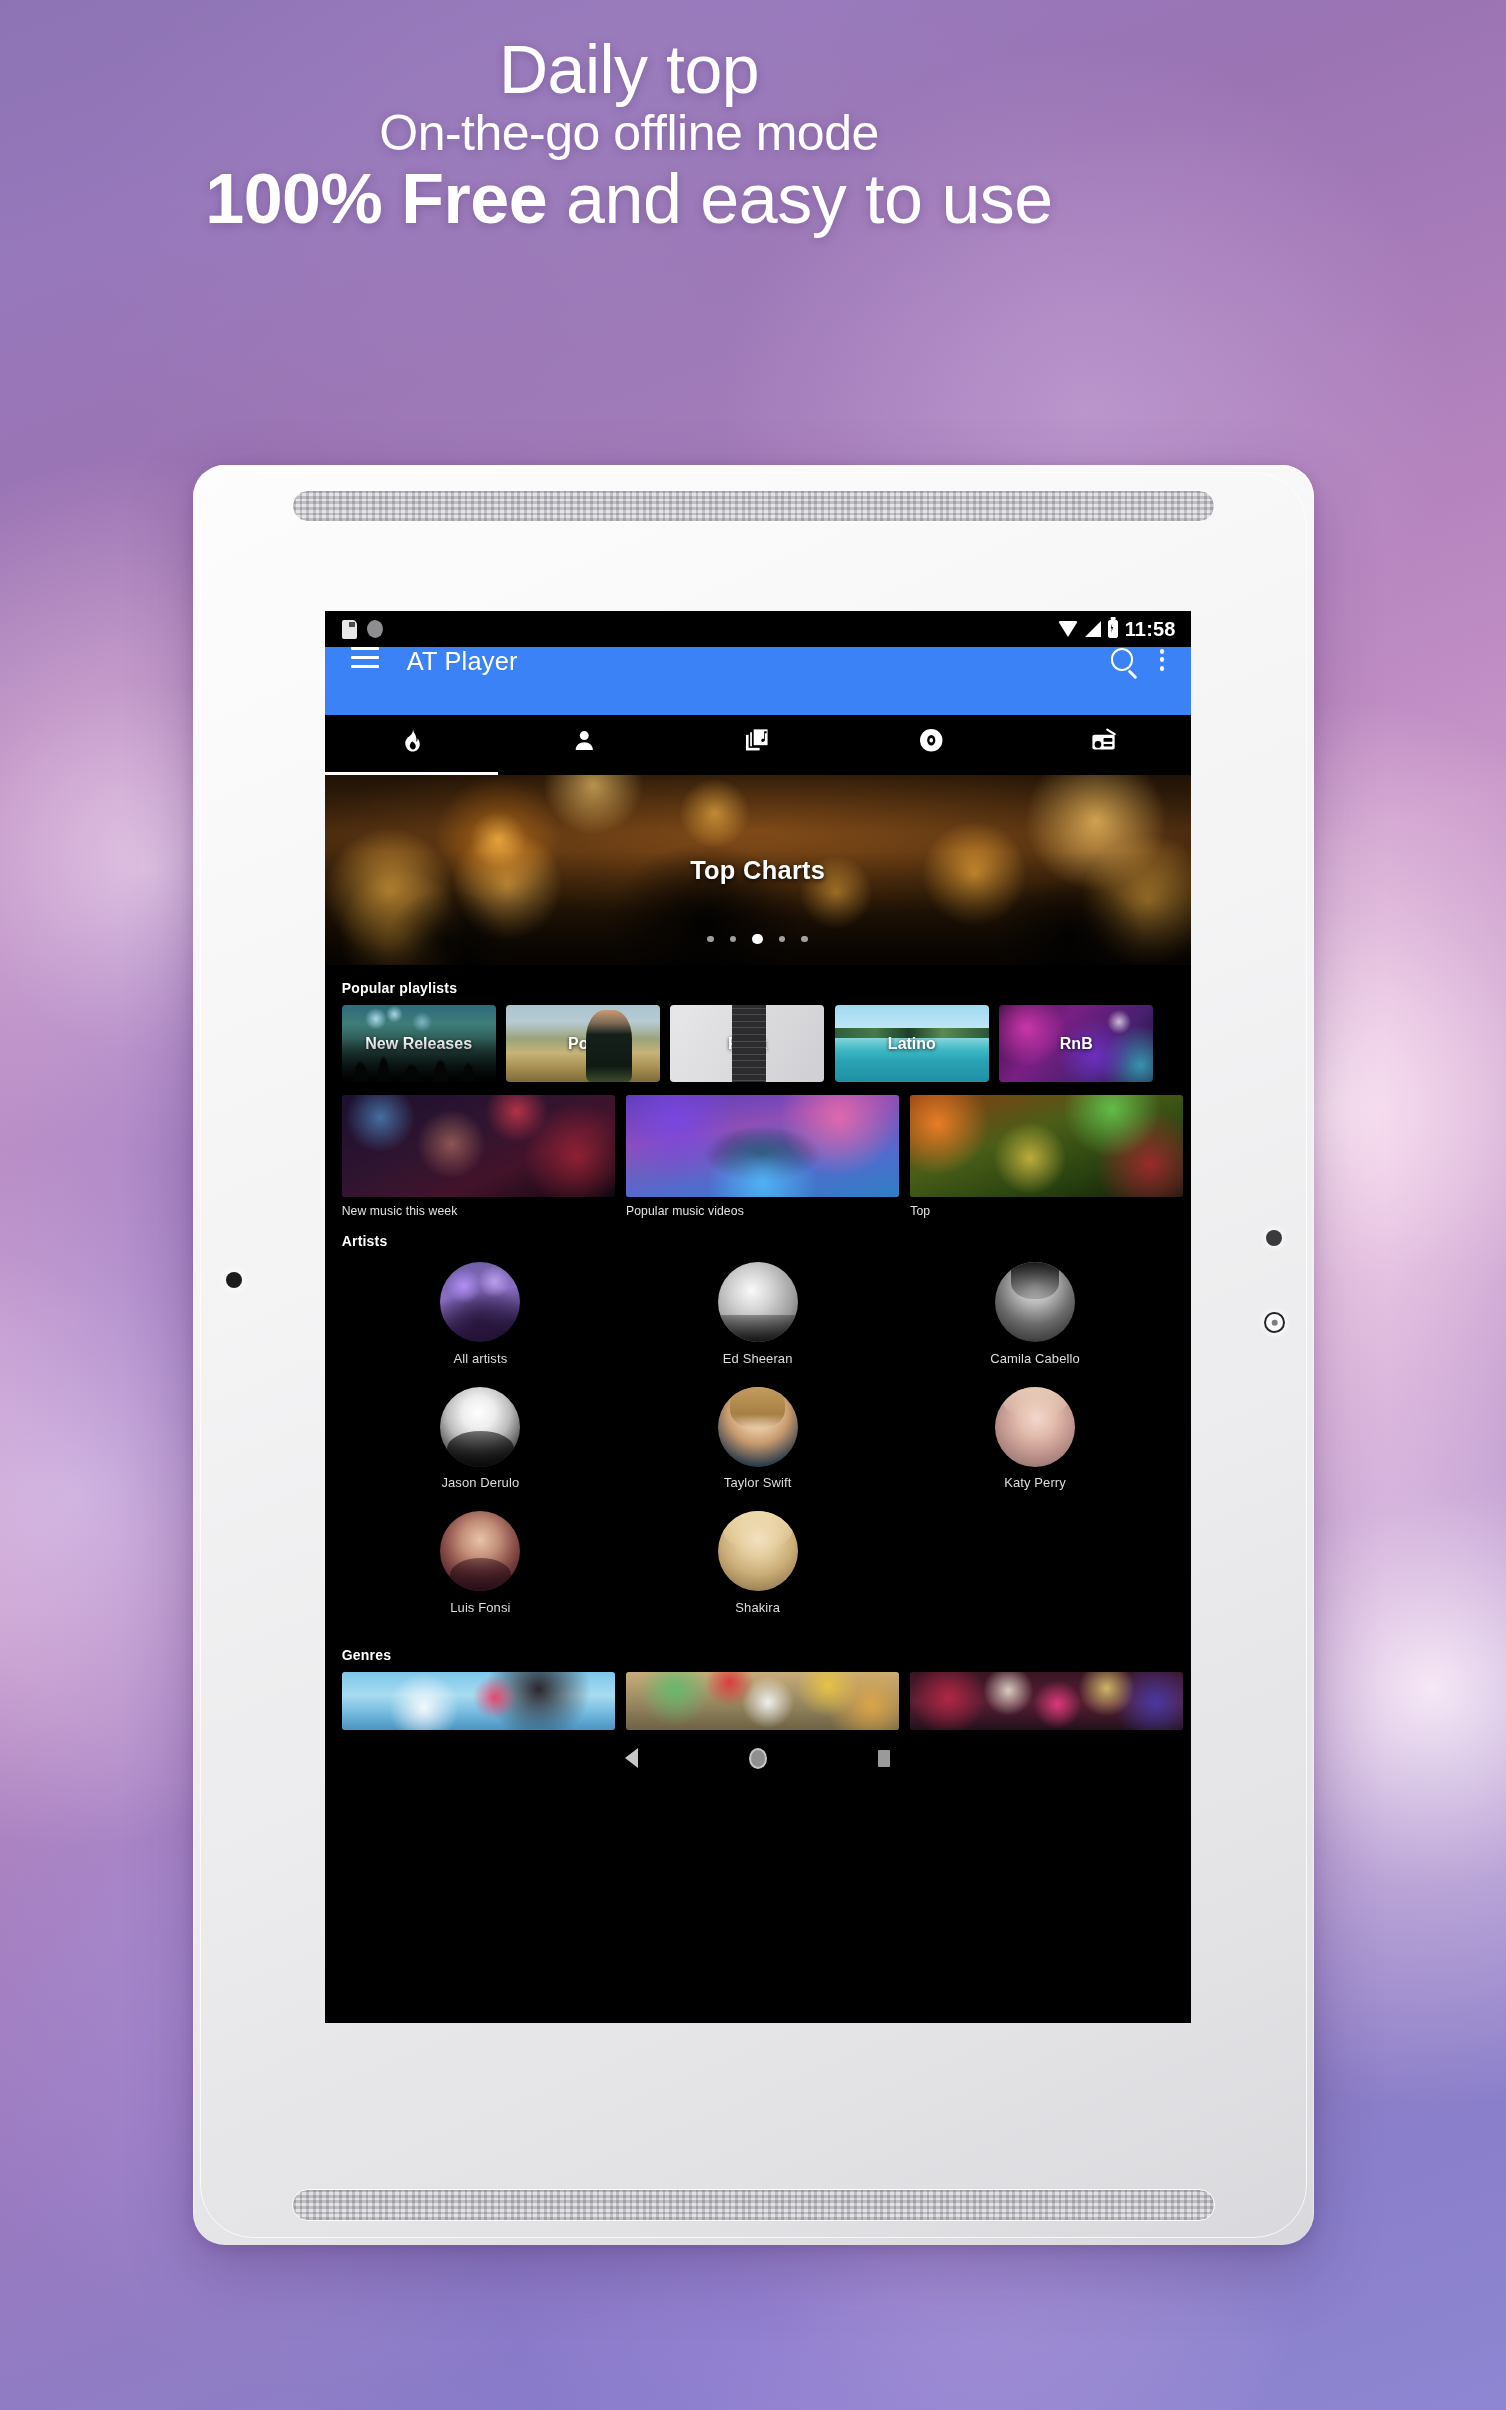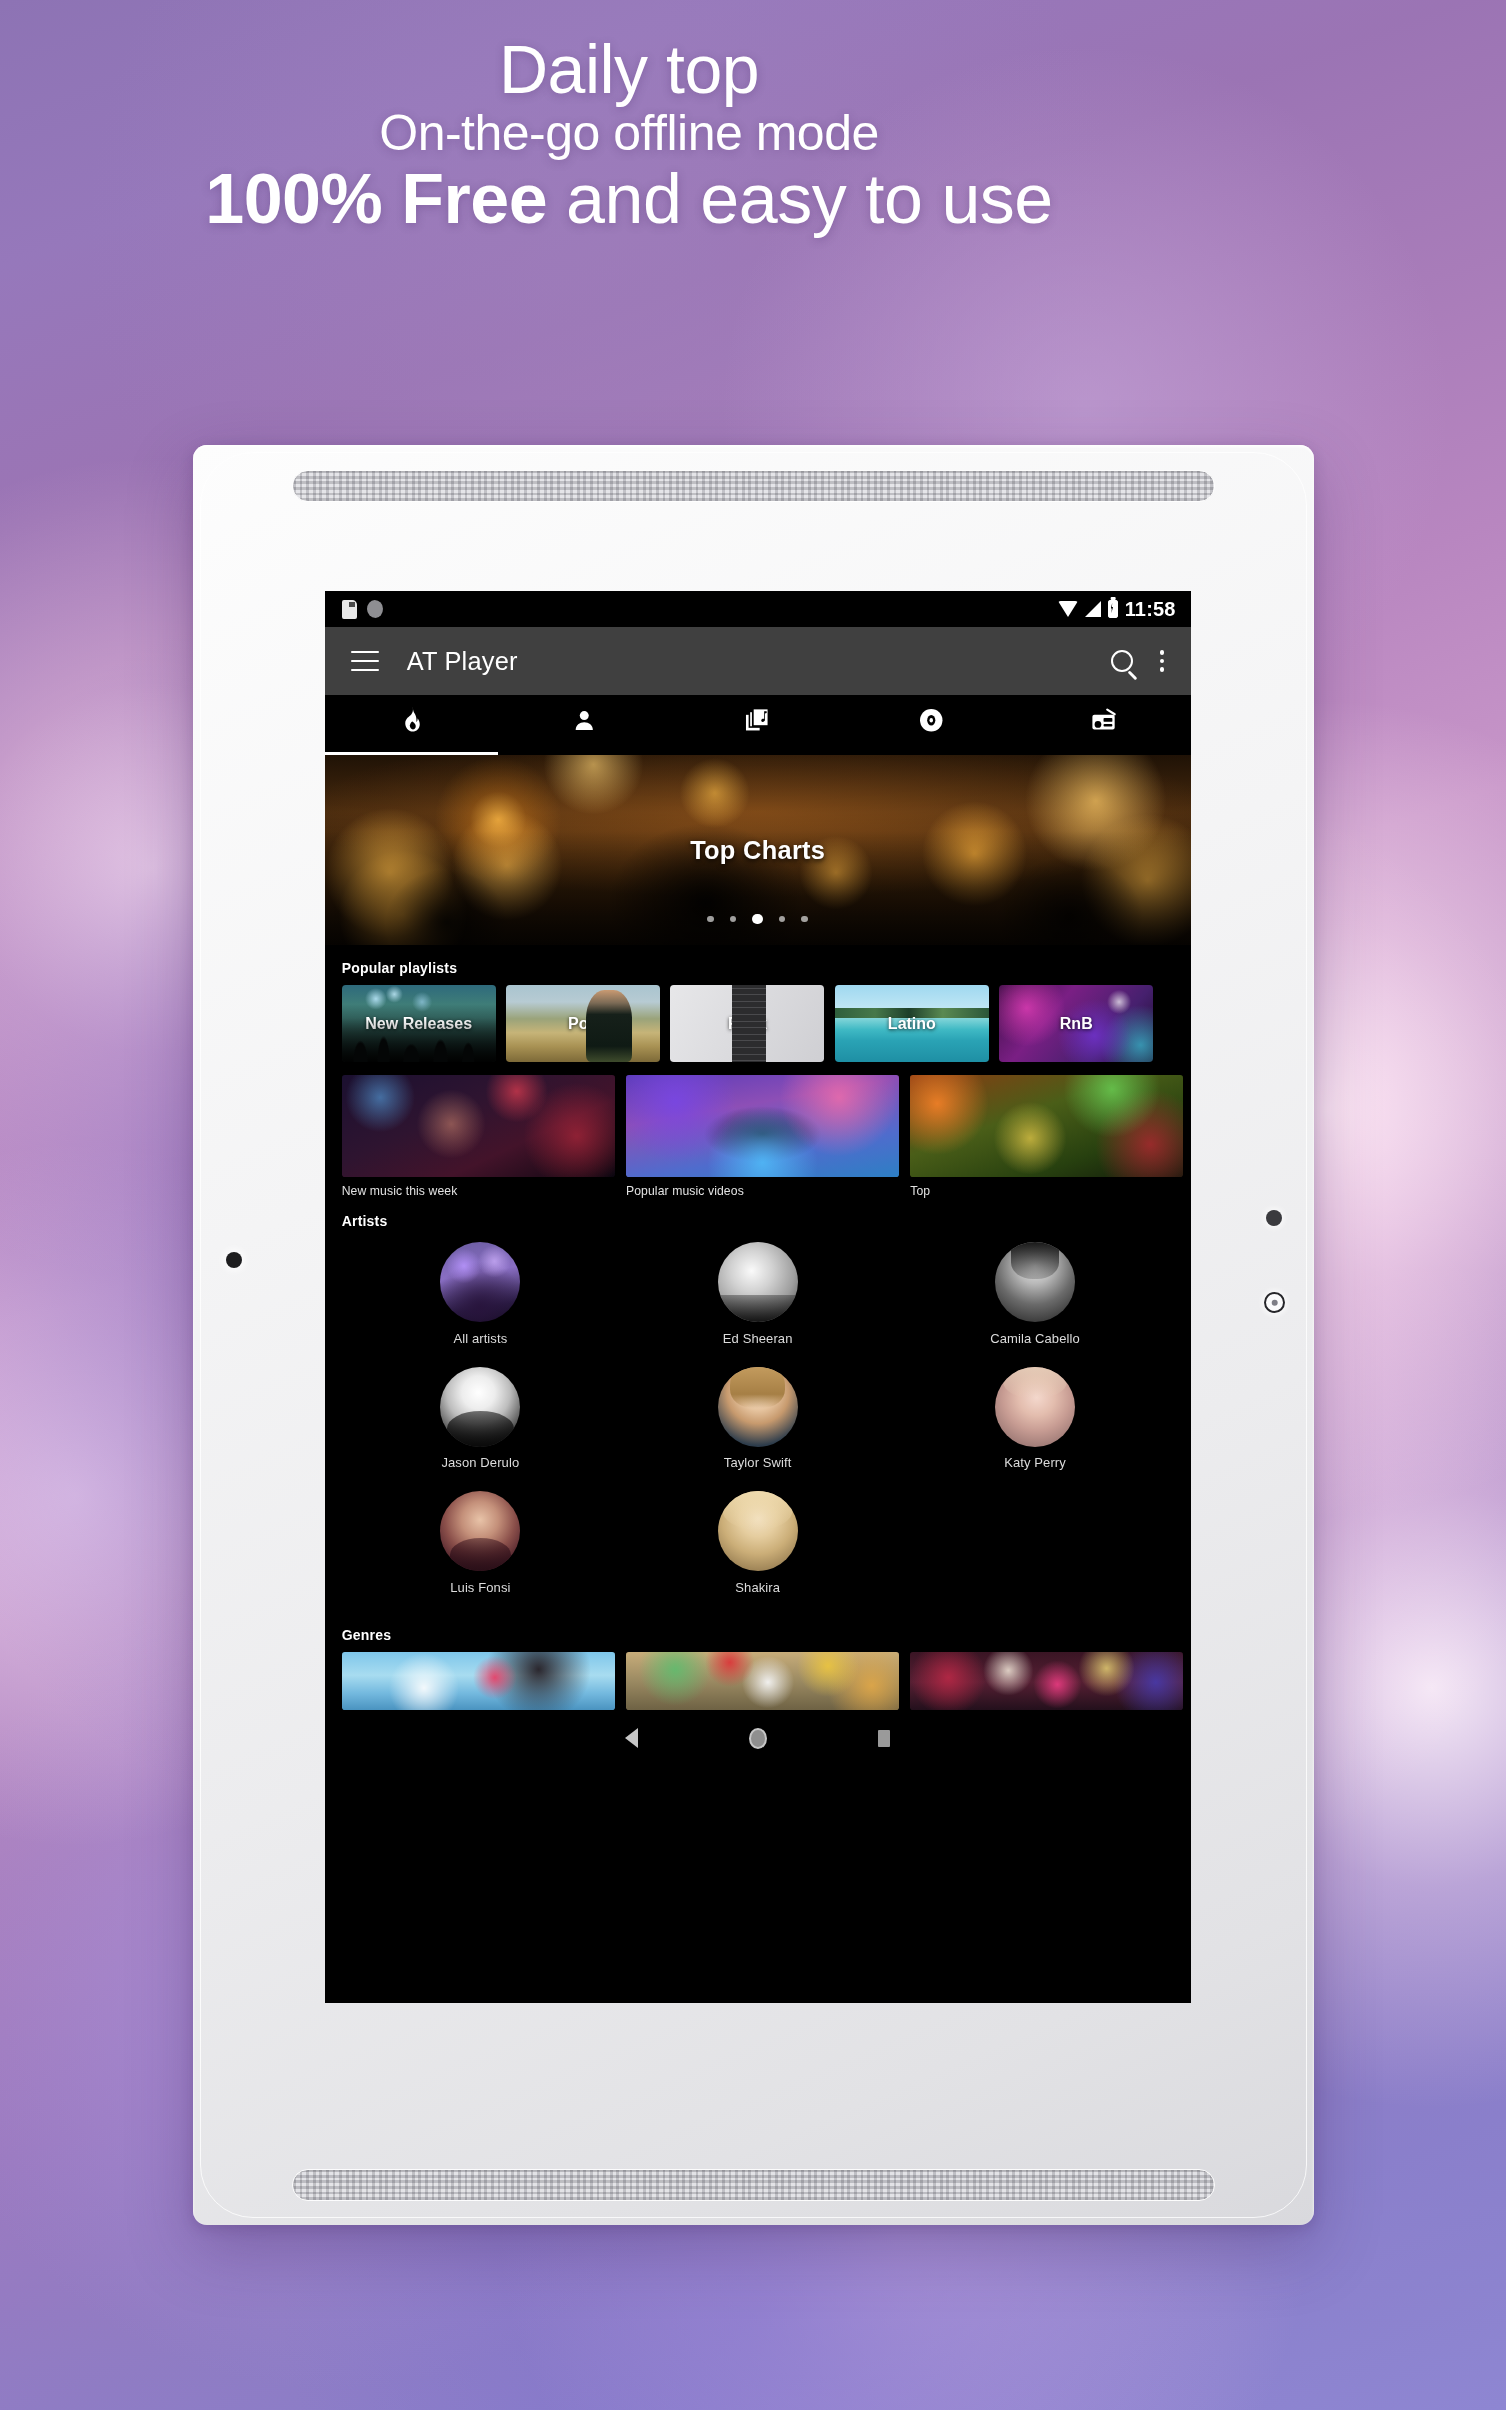--- a/index.html
+++ b/index.html
@@ -74,24 +74,24 @@
   }
   .hl-line.l1 { font-size: 68px; }
   .hl-line.l2 { font-size: 50px; }
   .hl-line.l3 { font-size: 70px; }
   .hl-strong { font-weight: 700; }
 
   
   #tablet {
     position: absolute;
     left: 193px;
-    top: 445px;
+    top: 465px;
     width: 1121px;
     height: 1780px;
-    border-radius: 14px;
+    border-radius: 32px;
     background: linear-gradient(157deg, #fdfdfd 0%, #f4f4f5 36%, #ececee 62%, #e2e2e5 86%, #d9d9dd 100%);
     box-shadow:
       0 24.5px 66px rgba(60,30,90,0.30),
       0 3.8px 13px rgba(60,30,90,0.18),
       inset 0 1.9px 2.8px rgba(255,255,255,0.95);
     z-index: 6;
   }
   #tablet-inner-edge {
     position: absolute;
     inset: 6.6px;
@@ -246,23 +246,23 @@
   }
   #sb-time {
     font-size: 20px;
     font-weight: 600;
     letter-spacing: 0.2px;
   }
 
   
   #toolbar {
     height: 68px;
-    background: #404040;
-    display: flex;
-    align-items: center;
+    background: #3b82f6;
+    display: flex;
+    align-items: flex-start;
     padding: 0 24.5px 0 26px;
     color: #fff;
   }
   #hamburger {
     width: 28px; height: 21px;
     display: flex; flex-direction: column;
     justify-content: space-between;
     cursor: pointer;
   }
   #hamburger span { display: block; height: 2.8px; background: #fff; border-radius: 0.9px; }

